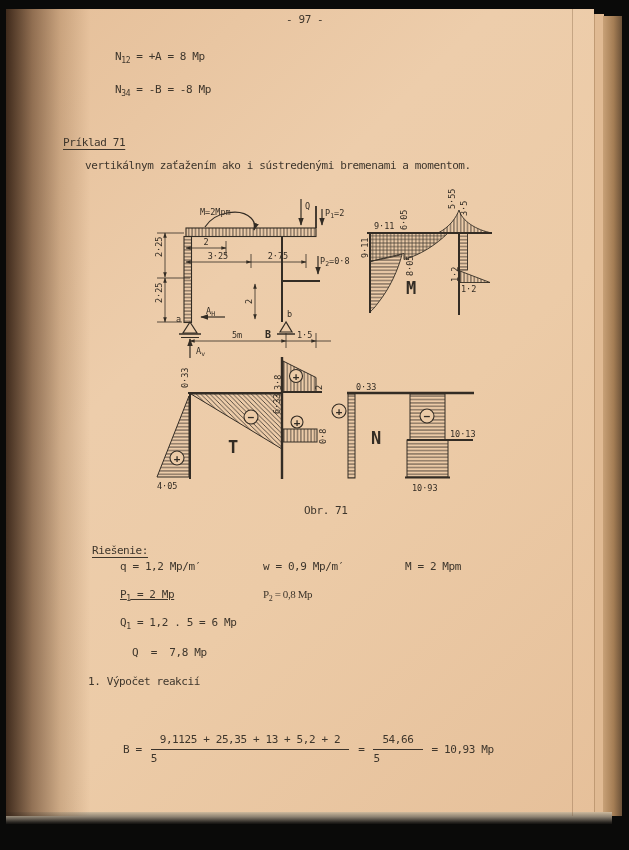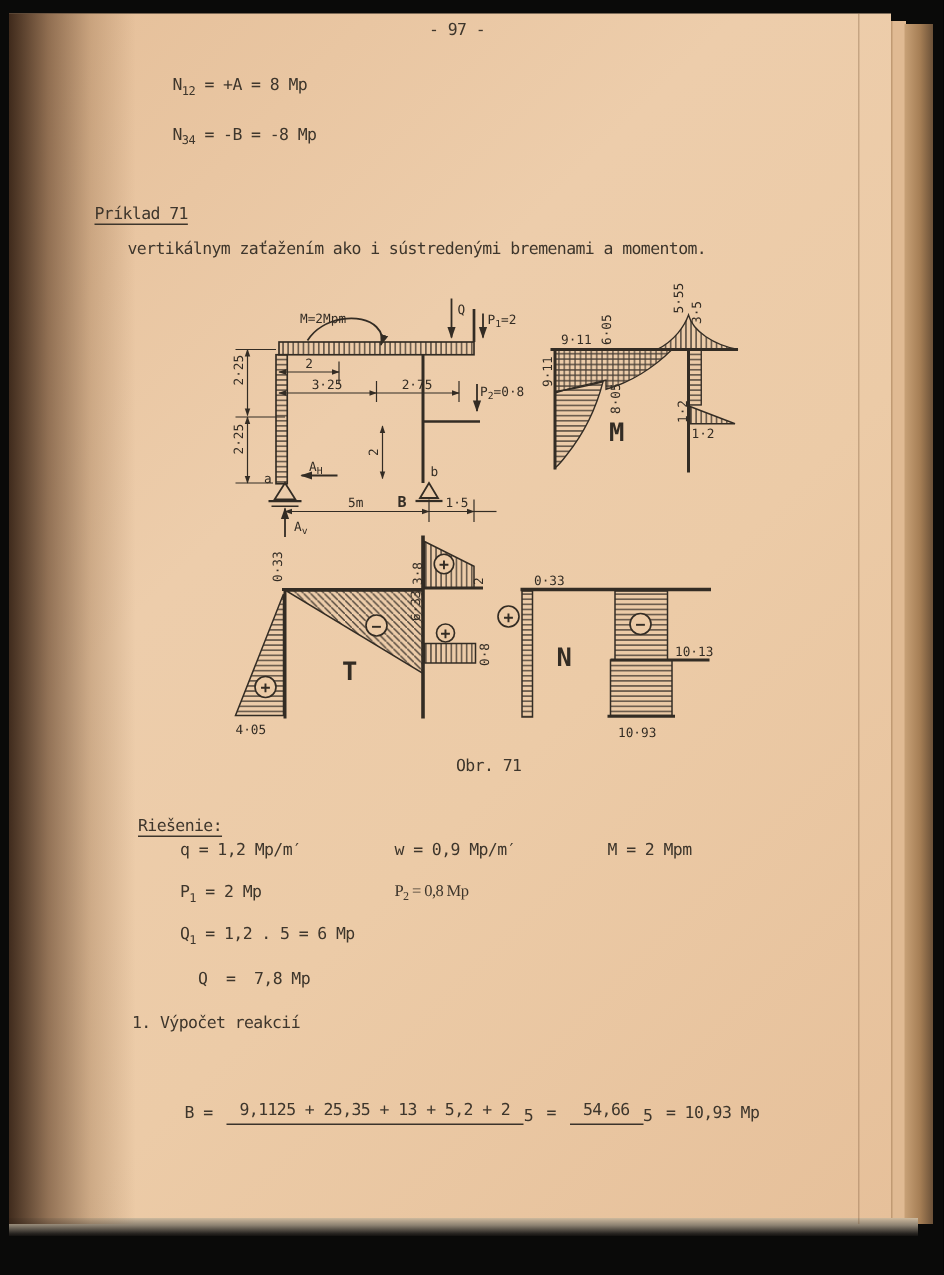--- a/index.html
+++ b/index.html
@@ -12,21 +12,21 @@
   .foldline{position:absolute;left:572px;top:9px;width:1px;height:807px;background:rgba(125,92,60,.35);}
   .edge1{position:absolute;left:594px;top:14px;width:9px;height:798px;background:#e0ba93;border-left:1px solid #c09a73;}
   .edge2{position:absolute;left:603px;top:16px;width:19px;height:800px;
          background:linear-gradient(90deg,#c8a177,#a57e55 55%,#6b5138);}
   .bottomedge{position:absolute;left:6px;top:812px;width:606px;height:12px;
          background:linear-gradient(#cdb99d 0%,#8d8272 40%,#2a2723 85%,#141210 100%);}
   .tw{position:absolute;font-size:11px;letter-spacing:-0.4px;white-space:pre;color:#3e362c;line-height:13px;}
   .tw sub{font-size:8px;letter-spacing:-0.4px;}
   .ul{text-decoration:underline;text-underline-offset:3px;margin-top:11px;}
   .fracrow{display:flex;align-items:center;gap:9px;}
-  .frac{display:inline-flex;flex-direction:row;align-items:flex-end;}
+  .frac{display:inline-flex;flex-direction:column;align-items:flex-start;}
   .frac .num{padding:0 9px 3px;border-bottom:1.4px solid #3b332b;}
   .frac .den{padding-top:2px;}
   svg.fig{position:absolute;left:0;top:0;width:629px;height:850px;}
   svg text{font-family:"DejaVu Sans Mono",monospace;fill:#332c24;}
   .dlabel{font-size:8.5px;}
   .biglabel{font-size:17px;font-weight:bold;}
   .signtxt{font-size:11px;font-weight:bold;}
 </style>
 </head>
 <body>
@@ -213,21 +213,21 @@
   </svg>
 
   <div class="tw" style="left:304px;top:504px;">Obr. 71</div>
 
   <div class="tw ul" style="left:92px;top:533px;">Riešenie:</div>
 
   <div class="tw" style="left:120px;top:560px;">q = 1,2 Mp/m′</div>
   <div class="tw" style="left:263px;top:560px;">w = 0,9 Mp/m′</div>
   <div class="tw" style="left:405px;top:560px;">M = 2 Mpm</div>
 
-  <div class="tw" style="left:120px;top:588px;"><span>P</span><sub>1</sub><span> = 2 Mp</span></div>
+  <div class="tw" style="left:120px;top:588px;text-decoration:underline;"><span>P</span><sub>1</sub><span> = 2 Mp</span></div>
   <div class="tw" style="left:263px;top:588px;font-family:Liberation Serif, serif;"><span>P</span><sub>2</sub><span> = 0,8 Mp</span></div>
 
   <div class="tw" style="left:120px;top:616px;"><span>Q</span><sub>1</sub><span> = 1,2 . 5 = 6 Mp</span></div>
 
   <div class="tw" style="left:132px;top:646px;">Q  =  7,8 Mp</div>
 
   <div class="tw" style="left:88px;top:675px;">1. Výpočet reakcií</div>
 
 
   <div class="tw fracrow" style="left:123px;top:733px;">

